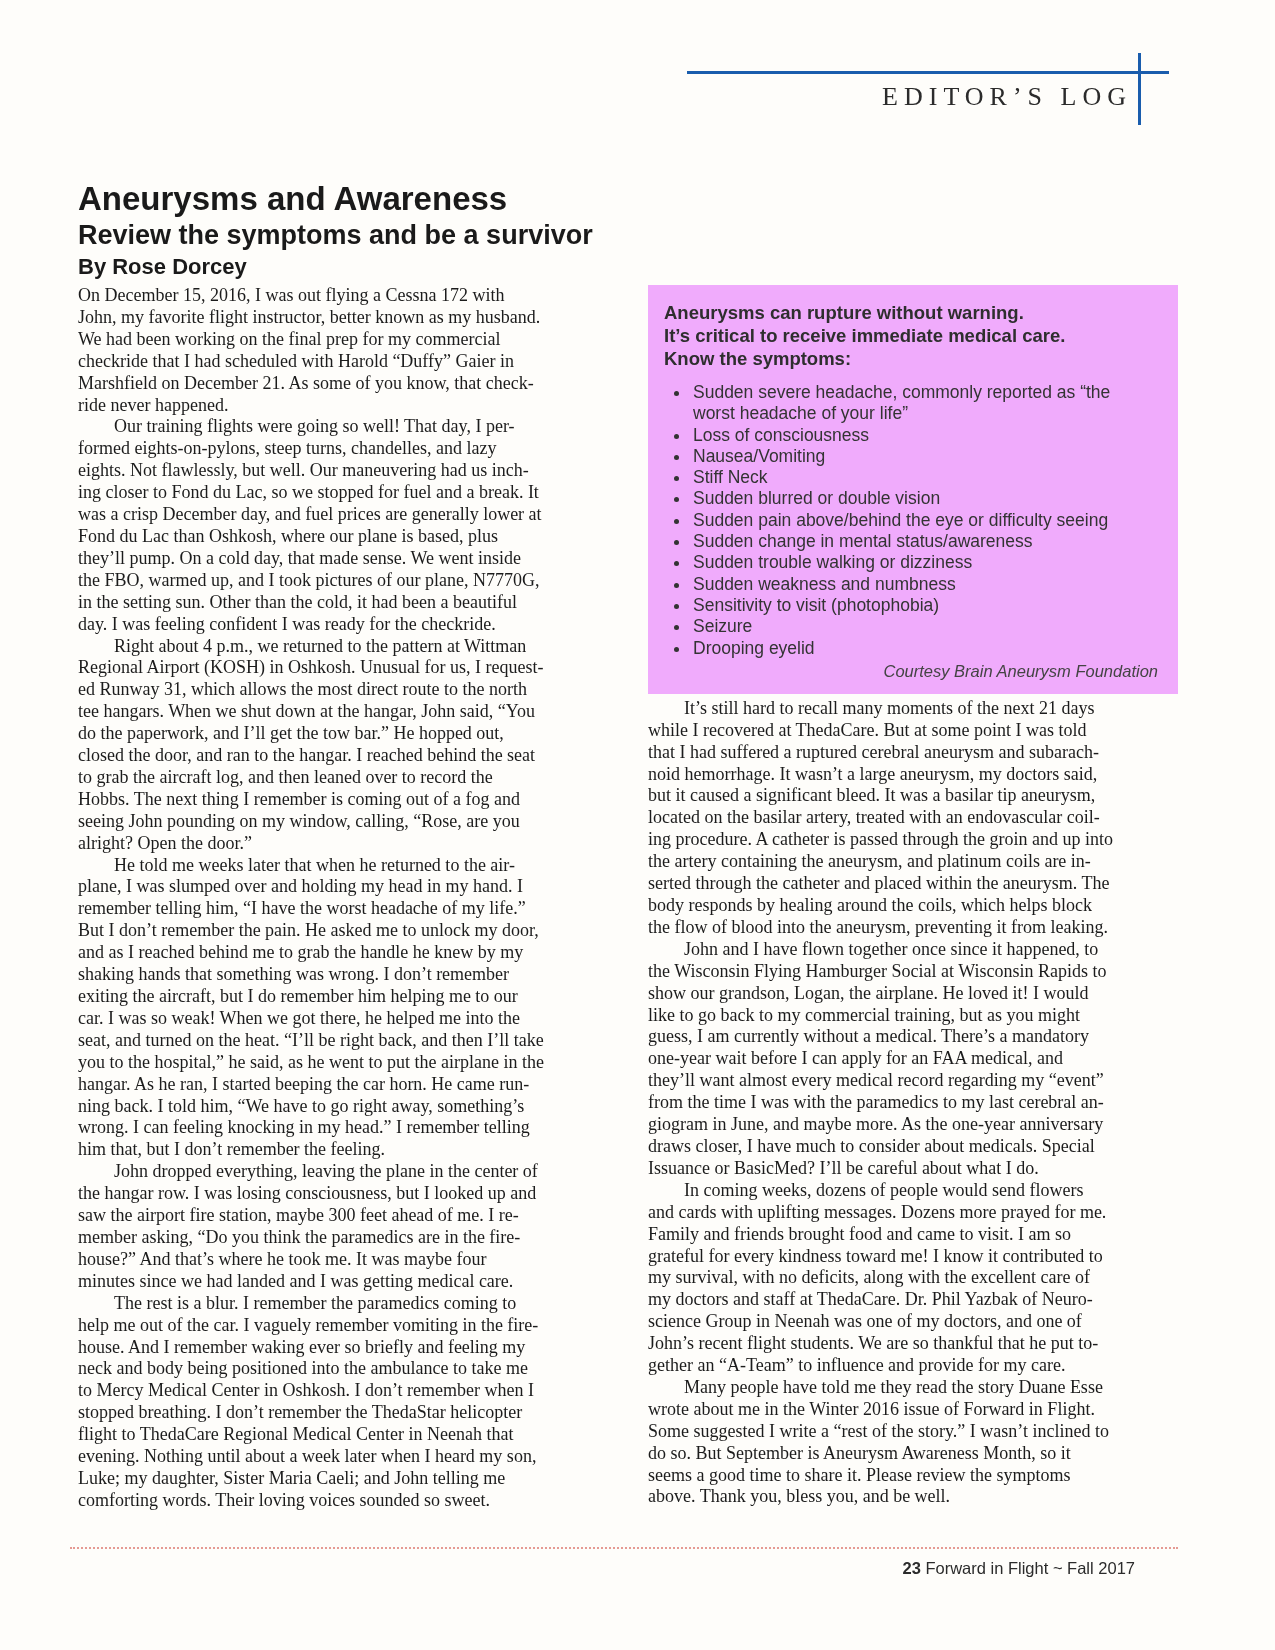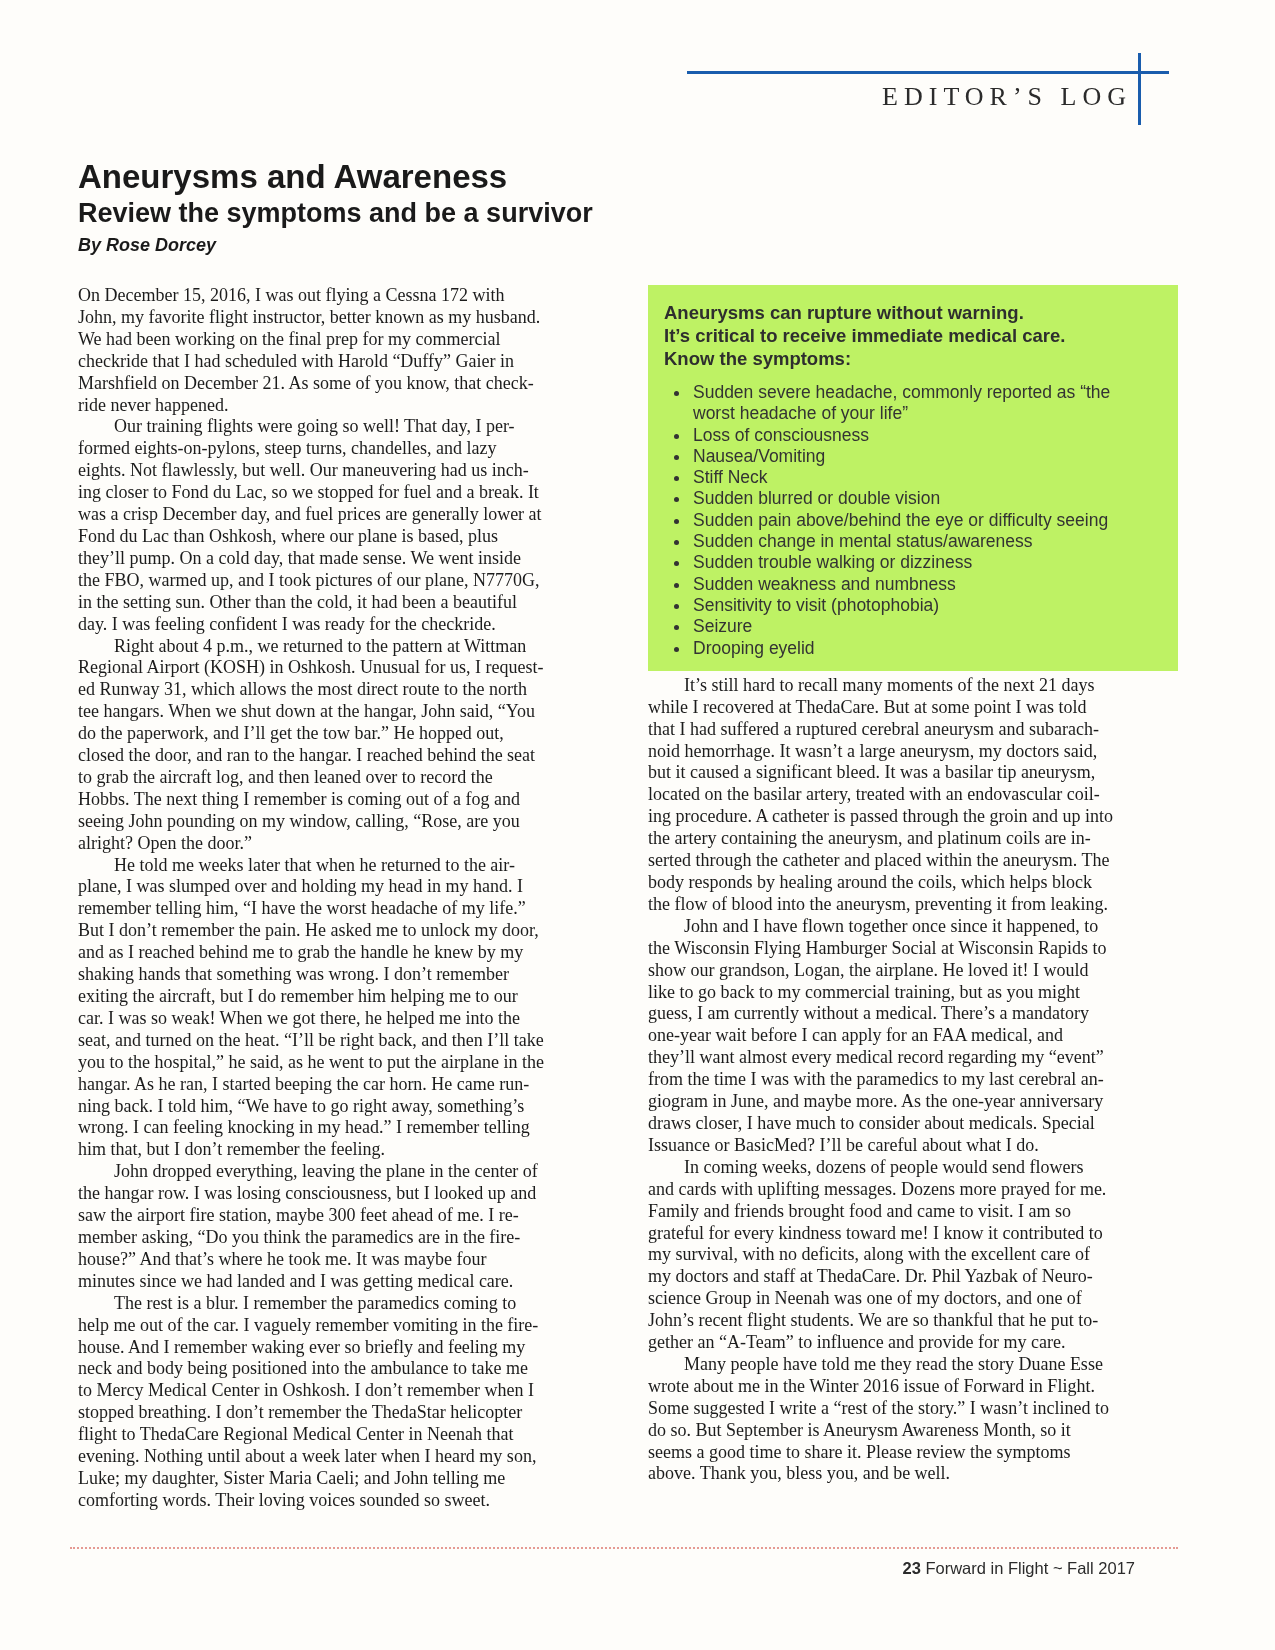--- a/index.html
+++ b/index.html
@@ -12,24 +12,24 @@
   }
   
   .h-rule{position:absolute;left:687px;top:71px;width:482px;height:3px;background:#1a5dad;}
   .v-rule{position:absolute;left:1138px;top:53px;width:3px;height:72px;background:#1a5dad;}
   .editors-log{
     position:absolute;top:82px;right:143px;
     font-family:"Liberation Serif",serif;
     font-size:26px;letter-spacing:6px;color:#2b2b2b;
   }
   
-  .title-block{position:absolute;left:78px;top:158px;width:560px;font-family:"Liberation Sans",sans-serif;}
+  .title-block{position:absolute;left:78px;top:180px;width:560px;font-family:"Liberation Sans",sans-serif;}
   .article-title{font-size:33px;font-weight:bold;color:#1a1a1a;line-height:38px;margin:0;}
   .article-subtitle{font-size:27px;font-weight:bold;color:#1a1a1a;line-height:31px;margin:2px 0 0 0;}
-  .article-byline{font-size:18px;font-weight:bold;color:#1a1a1a;line-height:22px;margin:5px 0 0 0;font-style:italic;}
+  .article-byline{font-size:22px;font-weight:bold;color:#1a1a1a;line-height:22px;margin:5px 0 0 0;}
   
   .col{position:absolute;top:285px;font-size:18px;line-height:21.9px;}
   .col-left{left:78px;width:524px;}
   .col-right{left:648px;width:530px;}
   .body-para{margin:0;white-space:pre-line;}
   .body-para.indent{text-indent:36px;}
   
   .symptom-box{
     background:#f7d5d1;
     padding:16px 18px 12px 16px;
@@ -125,39 +125,40 @@
 neck and body being positioned into the ambulance to take me
 to Mercy Medical Center in Oshkosh. I don’t remember when I
 stopped breathing. I don’t remember the ThedaStar helicopter
 flight to ThedaCare Regional Medical Center in Neenah that
 evening. Nothing until about a week later when I heard my son,
 Luke; my daughter, Sister Maria Caeli; and John telling me
 comforting words. Their loving voices sounded so sweet.</p>
 </div>
 
 <div class="col col-right">
-  <div class="symptom-box" style="background: #bef264;">
+  <div class="symptom-box" style="background: #f0abfc;">
     <div class="symptom-heading">Aneurysms can rupture without warning.
 It’s critical to receive immediate medical care.
 Know the symptoms:</div>
     <ul class="symptom-list">
         <li>Sudden severe headache, commonly reported as “the
 worst headache of your life”</li>
         <li>Loss of consciousness</li>
         <li>Nausea/Vomiting</li>
         <li>Stiff Neck</li>
         <li>Sudden blurred or double vision</li>
         <li>Sudden pain above/behind the eye or difficulty seeing</li>
         <li>Sudden change in mental status/awareness</li>
         <li>Sudden trouble walking or dizziness</li>
         <li>Sudden weakness and numbness</li>
         <li>Sensitivity to visit (photophobia)</li>
         <li>Seizure</li>
         <li>Drooping eyelid</li>
       </ul>
+    <div class="symptom-credit">Courtesy Brain Aneurysm Foundation</div>
   </div>
   <div class="right-paras">
     <p class="body-para indent">It’s still hard to recall many moments of the next 21 days
 while I recovered at ThedaCare. But at some point I was told
 that I had suffered a ruptured cerebral aneurysm and subarach-
 noid hemorrhage. It wasn’t a large aneurysm, my doctors said,
 but it caused a significant bleed. It was a basilar tip aneurysm,
 located on the basilar artery, treated with an endovascular coil-
 ing procedure. A catheter is passed through the groin and up into
 the artery containing the aneurysm, and platinum coils are in-

